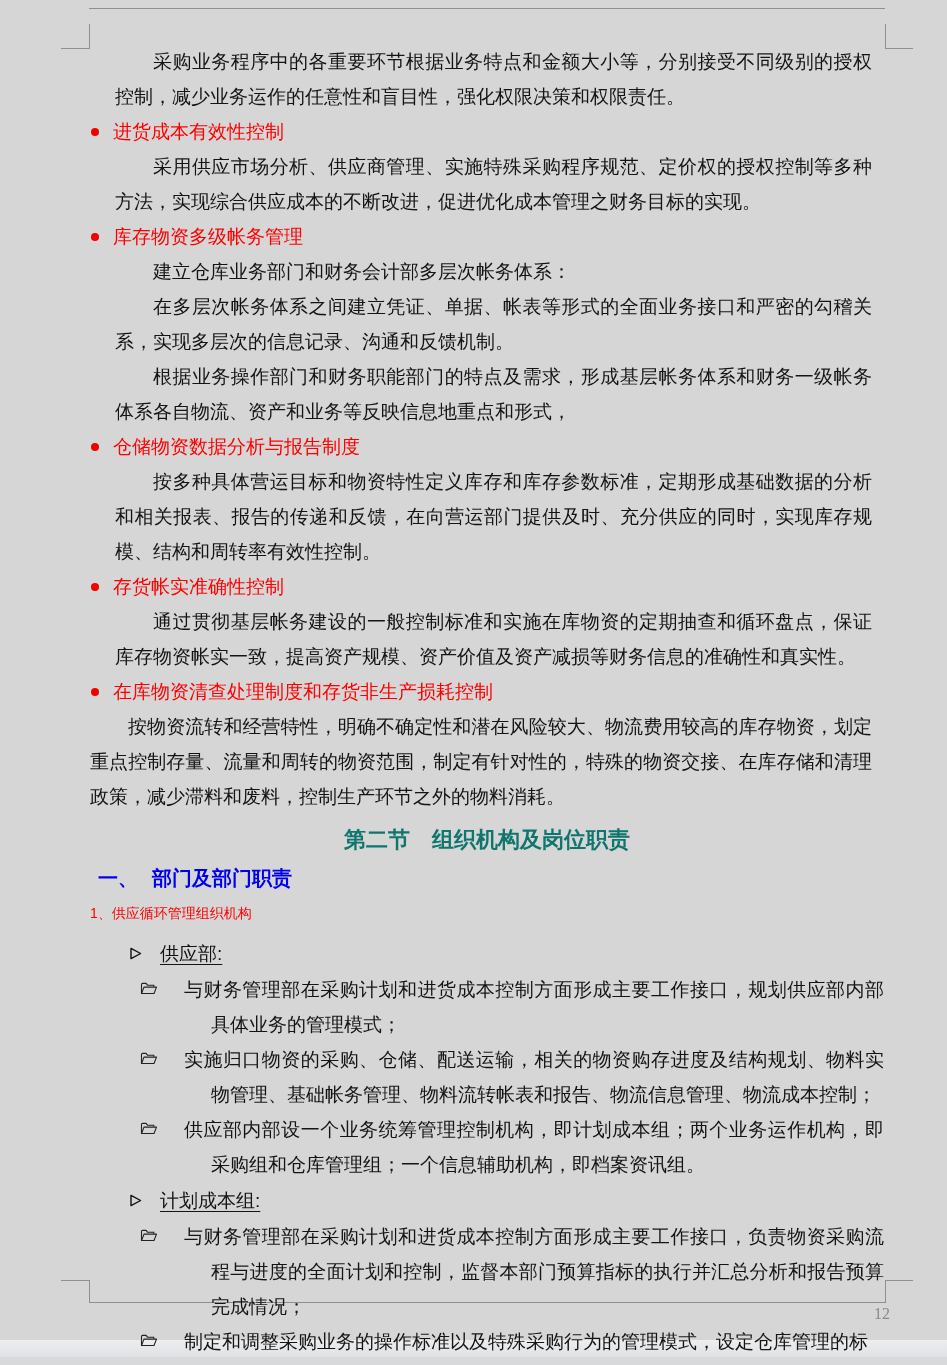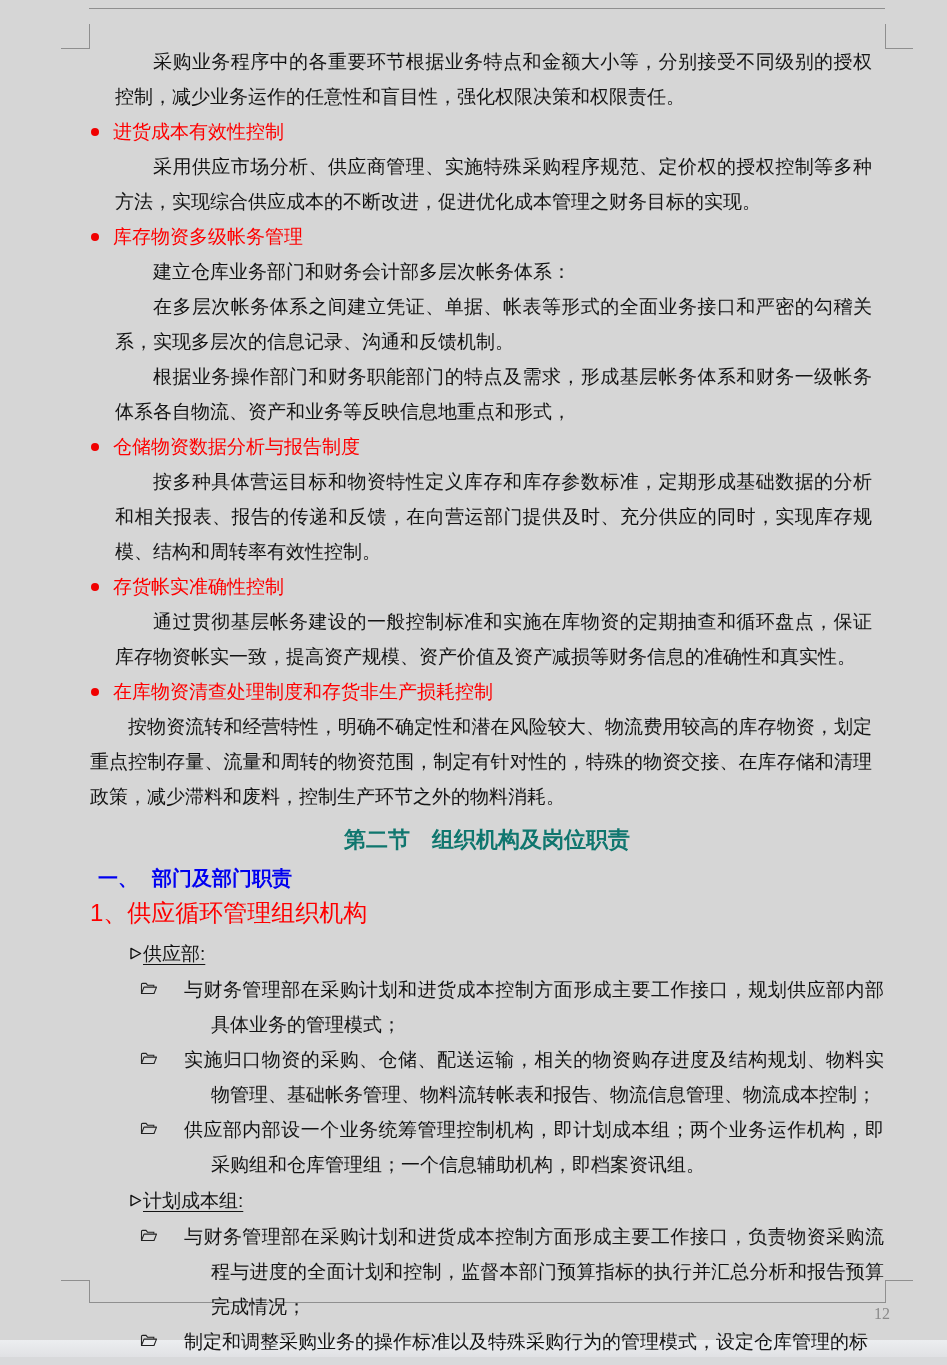--- a/index.html
+++ b/index.html
@@ -30,22 +30,22 @@
   
   .content{position:absolute;left:90px;top:44px;width:794px;font-size:19px;}
   .para{margin:0 12px 0 25px;text-indent:38px;text-align:justify;line-height:35px;}
   .para.outdent{margin-left:0;}
   .bullet-head{position:relative;margin:3px 0;padding-left:23px;line-height:29px;color:#fe0000;}
   .dot{position:absolute;left:1px;top:11px;width:8px;height:8px;border-radius:50%;background:#f00000;}
   .section-heading{margin:7px 0 2px;font-size:22px;line-height:38px;font-weight:bold;
     text-align:center;color:#0f766e;}
   .sub-heading{margin:2px 8px;font-size:20px;line-height:34px;font-weight:bold;color:#0000f0;}
   .sub-heading .prefix{display:inline-block;width:54px;}
-  .numbered-heading{margin:2px 0 6px;font-size:24px;line-height:32px;color:#fe0000;}
-  .group-row{display:flex;align-items:center;margin-left:39px;line-height:37px;text-align:right;}
+  .numbered-heading{margin:2px 0 6px;font-size:14px;line-height:32px;color:#fe0000;}
+  .group-row{display:flex;align-items:center;gap:17px;margin-left:39px;line-height:37px;text-align:right;}
   .group-row .glyph{flex:0 0 14px;display:flex;}
   .group-row .label{text-decoration:underline;text-underline-offset:4px;}
   .item-row{display:flex;margin-left:50px;line-height:35px;}
   .item-row .glyph{flex:0 0 18px;margin:9px 26px 0 0;display:flex;}
   .item-row .txt{width:700px;padding-left:27px;text-indent:-27px;text-align:justify;}
 </style>
 </head>
 <body>
 
 <div class="rule header-rule"></div>

